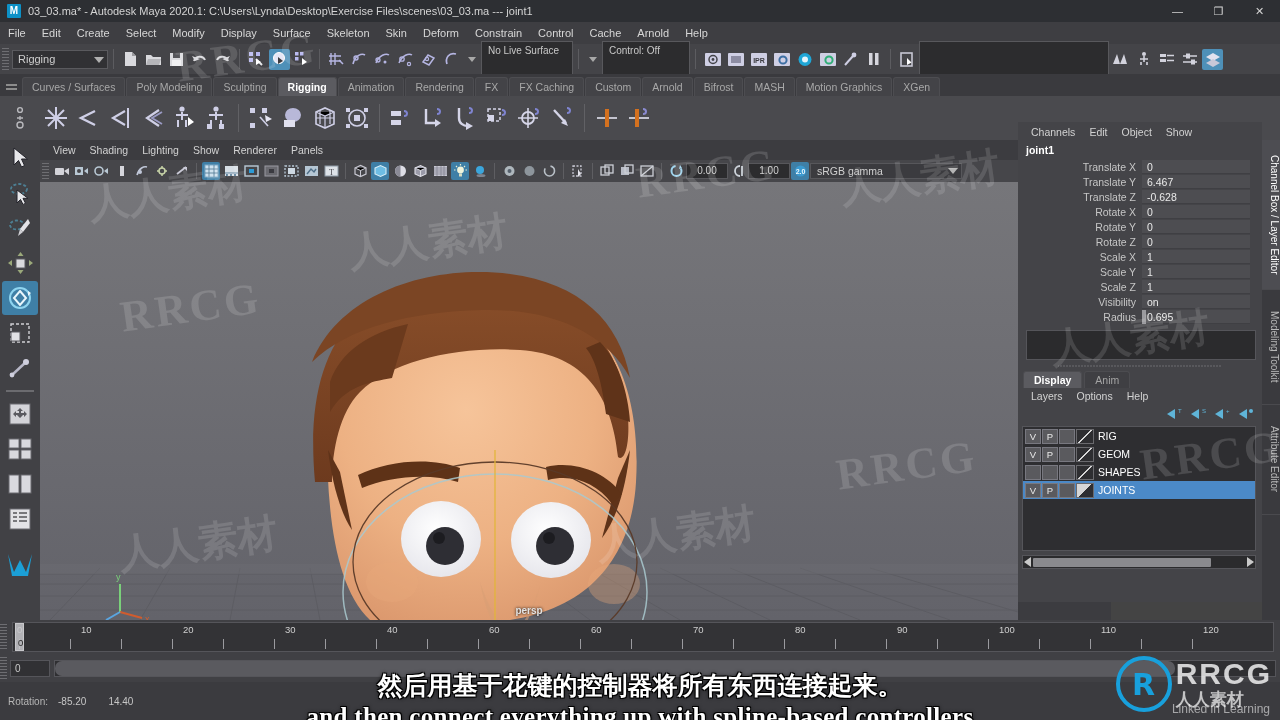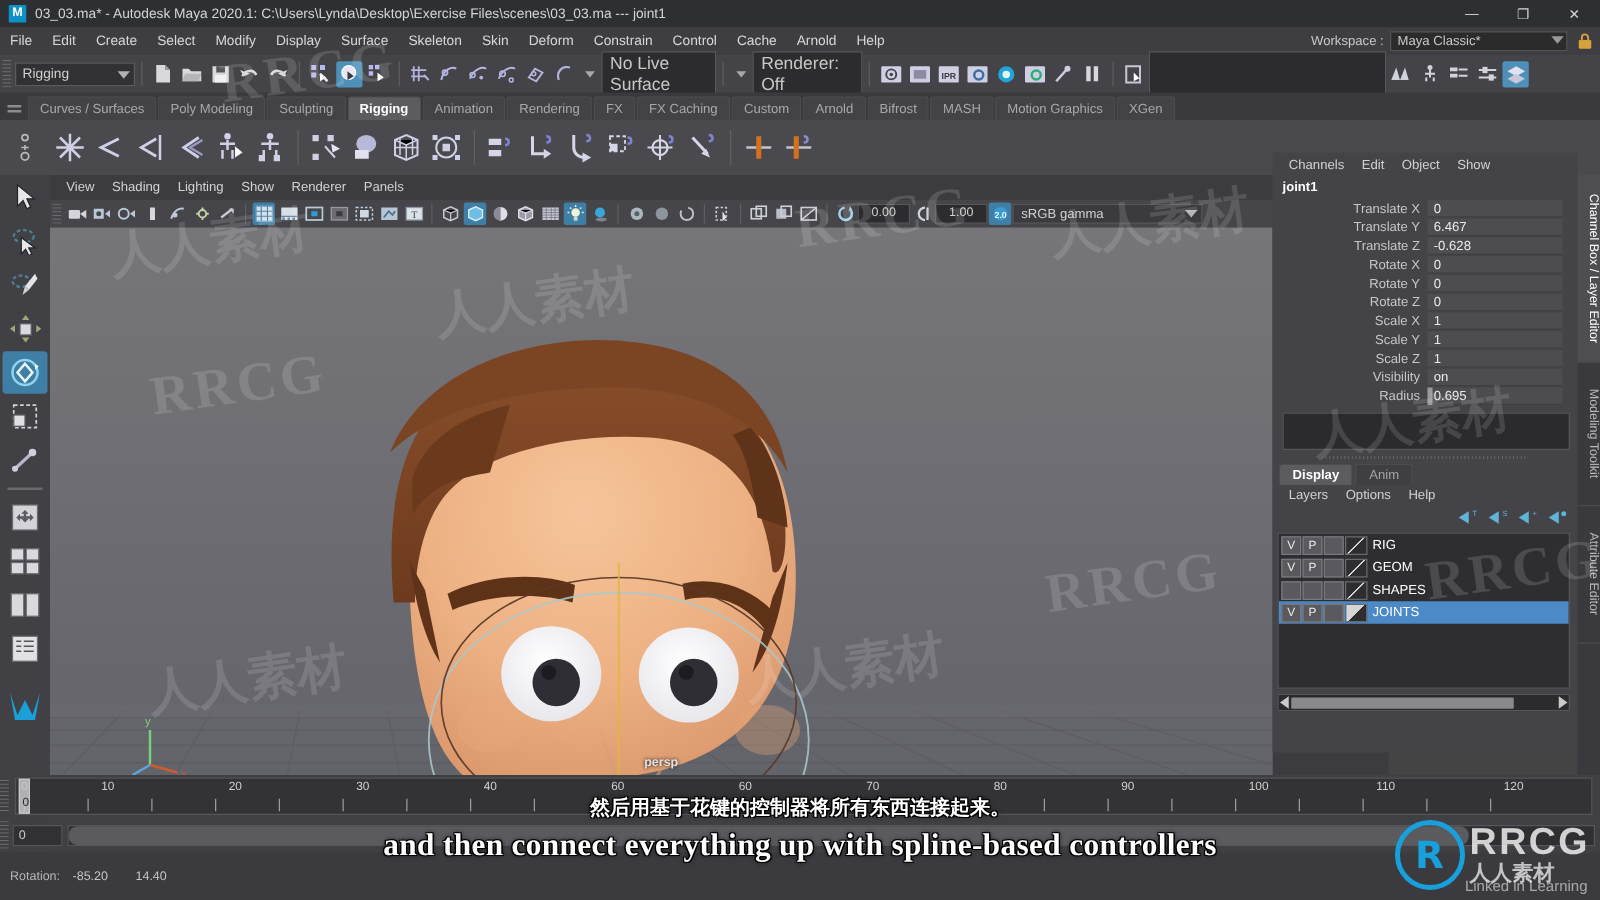--- a/index.html
+++ b/index.html
@@ -76,21 +76,21 @@
     border-top: 6px solid #b0b0b0;
   }
   .sep { width: 1px; height: 20px; background: #5c5c60; margin: 0 5px; flex: none; }
   .sbtn {
     width: 21px; height: 21px; flex: none; display: flex; align-items: center;
     justify-content: center; margin: 0 1px; border-radius: 2px;
   }
   .sbtn.on { background: #4e90b8; }
   .field-dark {
     height: 36px; background: #2c2c2e; border: 1px solid #58585c;
-    color: #c8c8c8; font-size: 14px; line-height: 17px; padding-left: 6px;
+    color: #c8c8c8; font-size: 10px; line-height: 17px; padding-left: 6px;
     flex: none;
   }
   .live-surface { width: 92px; }
   .symmetry { width: 88px; }
   .cmdline-input { width: 190px; }
   .tiny-arr {
     width: 0; height: 0; border-left: 4px solid transparent;
     border-right: 4px solid transparent; border-top: 5px solid #a8a8a8;
     margin: 0 5px; flex: none;
   }
@@ -326,24 +326,25 @@
   }
   .help-label { color: #b6b6b6; font-size: 10px; margin-right: 10px; }
   .help-val { color: #c6c6c6; font-size: 10px; margin-right: 22px; }
 
   
   .subs {
     position: absolute; left: 0; top: 632px; width: 1280px;
     text-align: center; pointer-events: none;
   }
   .sub-cn {
-    color: #ffffff; font-size: 16px; font-weight: bold;
+    color: #ffffff; font-size: 25px; font-weight: bold;
     font-family: "DejaVu Sans", sans-serif;
     text-shadow: 1px 1px 0 #000, -1px 1px 0 #000, 1px -1px 0 #000, -1px -1px 0 #000, 0 0 4px #000;
     line-height: 28px;
+    margin-top: 40px;
   }
   .sub-en {
     color: #ffffff; font-size: 25px; font-weight: bold;
     font-family: "Liberation Serif", serif;
     text-shadow: 1px 1px 0 #000, -1px 1px 0 #000, 1px -1px 0 #000, -1px -1px 0 #000, 0 0 4px #000;
     line-height: 34px; letter-spacing: .3px;
   }
 
   
   .wm {
@@ -403,31 +404,20 @@
     <div class="menu-item">Display</div>
     <div class="menu-item">Surface</div>
     <div class="menu-item">Skeleton</div>
     <div class="menu-item">Skin</div>
     <div class="menu-item">Deform</div>
     <div class="menu-item">Constrain</div>
     <div class="menu-item">Control</div>
     <div class="menu-item">Cache</div>
     <div class="menu-item">Arnold</div>
     <div class="menu-item">Help</div>
-    <div class="workspace-area">
-      <span class="workspace-label">Workspace :</span>
-      <div class="workspace-combo">
-        <span>Maya Classic*</span>
-        <span class="arr"></span>
-      </div>
-      <svg class="lock-icon" viewBox="0 0 16 16">
-        <rect x="3" y="7" width="10" height="7" rx="1" fill="#d8a23a"></rect>
-        <path d="M5.5 7V5a2.5 2.5 0 0 1 5 0v2" stroke="#d8a23a" stroke-width="1.5" fill="none"></path>
-      </svg>
-    </div>
   </div>
 
   <div class="statusline">
     <div class="grip"></div>
     <div class="menuset-combo">
       <span>Rigging</span>
       <span class="arr"></span>
     </div>
     <div class="sep"></div>
 
@@ -523,21 +513,21 @@
     </div>
     <div class="sbtn">
       <svg width="17" height="16" viewBox="0 0 17 16">
           <path d="M13 3c-7-2-11 4-9 10" stroke="#b5b5e2" stroke-width="1.7" fill="none"></path>
         </svg>
     </div>
     <div class="tiny-arr"></div>
     <div class="field-dark live-surface">No Live Surface</div>
     <div class="sep"></div>
     <div class="tiny-arr"></div>
-    <div class="field-dark symmetry">Renderer: Off</div>
+    <div class="field-dark symmetry">Control: Off</div>
     <div class="sep"></div>
 
     <div class="sbtn">
       <svg width="18" height="17" viewBox="0 0 18 17">
           <rect x="1" y="2" width="16" height="13" fill="#cfcfe4" rx="1"></rect>
           <circle cx="9" cy="8.5" r="4" fill="none" stroke="#44444a" stroke-width="1.5"></circle>
           <circle cx="9" cy="8.5" r="1.4" fill="#44444a"></circle>
         </svg>
     </div>
     <div class="sbtn">

